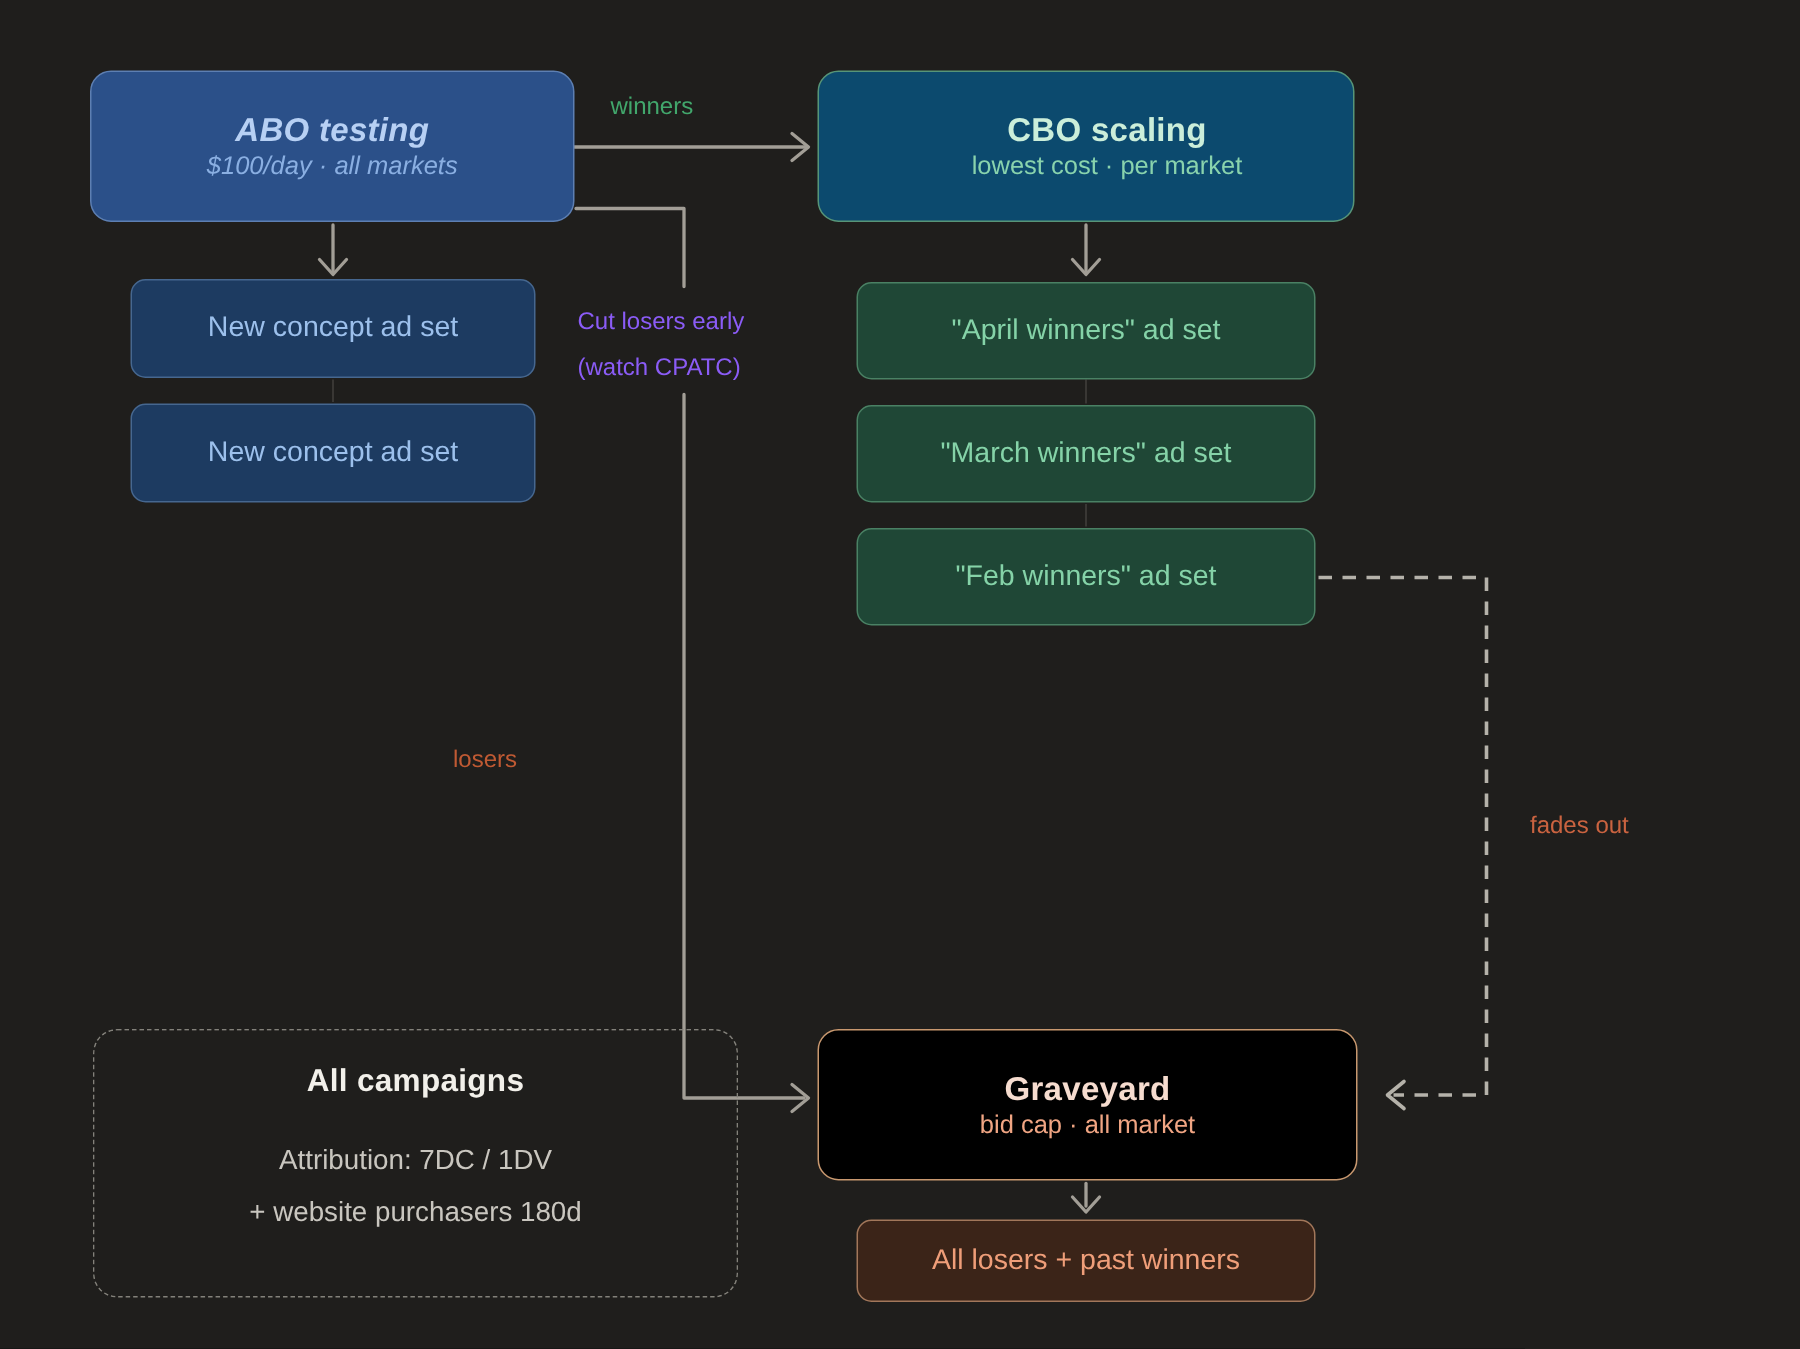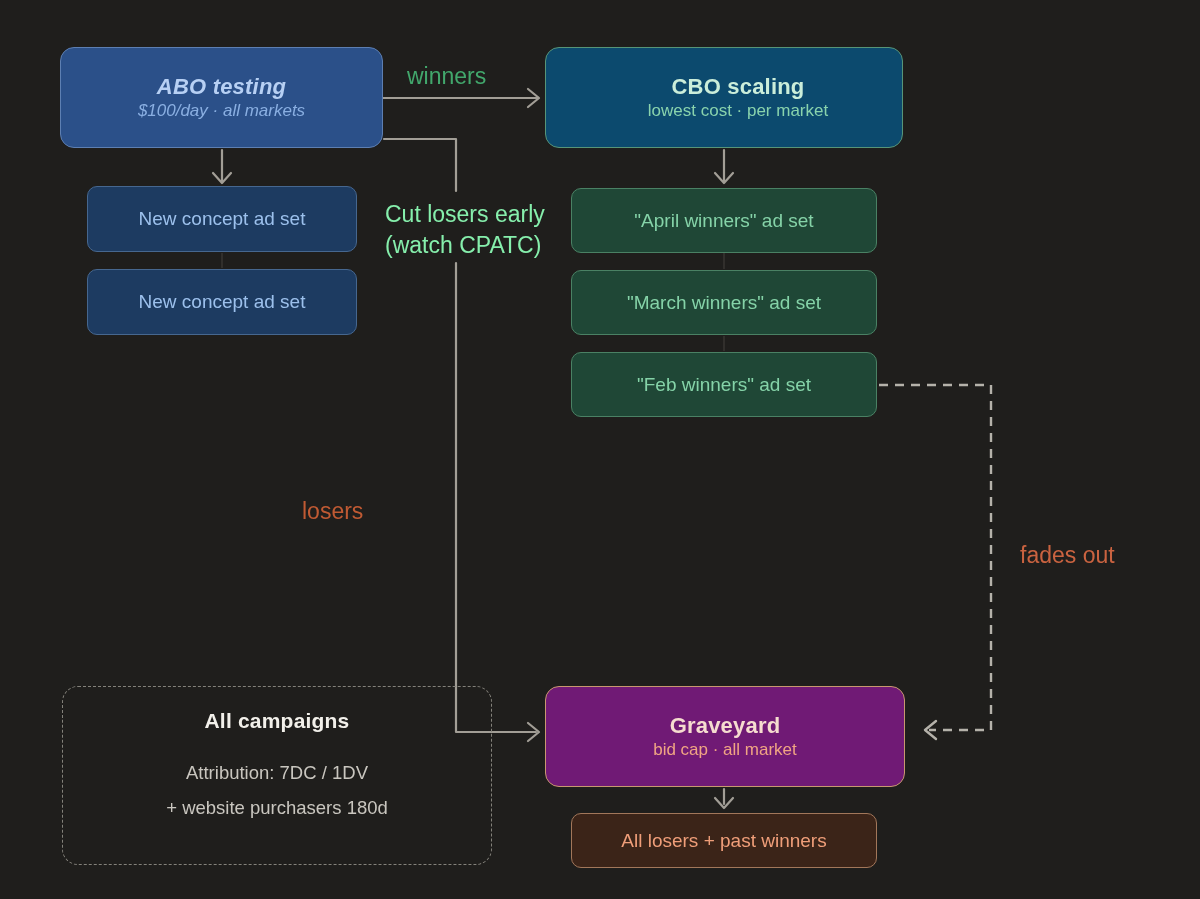--- a/index.html
+++ b/index.html
@@ -71,21 +71,21 @@
   .box-winners-set {
     left: 571px; width: 306px; height: 65px;
     background: #1f4736;
     border: 1.5px solid #4a8164;
     border-radius: 10px;
   }
   .box-winners-set .label { color: #85d3a8; }
   
   .box-graveyard {
     left: 545px; top: 686px; width: 360px; height: 101px;
-    background: #701a75;
+    background: #000000;
     border: 1.5px solid #c8986f;
     border-radius: 14px;
   }
   .box-graveyard .title { color: #f6dccf; }
   .box-graveyard .subtitle { color: #f0a583; }
   .box-all-losers {
     left: 571px; top: 813px; width: 306px; height: 55px;
     background: #3b2418;
     border: 1.5px solid #a2775a;
     border-radius: 10px;
@@ -106,29 +106,29 @@
     margin-bottom: 22px;
   }
   .box-all-campaigns .note-line {
     font-size: 18.5px;
     color: #c9c6bf;
     line-height: 35px;
   }
   
   .edge-label {
     position: absolute;
-    font-size: 23px;
+    font-size: 16px;
     white-space: nowrap;
   }
   .lbl-winners  { left: 407px; top: 63px;  color: #42a76c; }
   .lbl-losers   { left: 302px; top: 498px; color: #c05a33; }
   .lbl-fades    { left: 1020px; top: 542px; color: #ca6340; }
   .lbl-cut {
     left: 385px; top: 199px;
-    color: #86efac;
+    color: #8b5cf6;
     line-height: 31px;
     text-align: left;
   }
 </style>
 </head>
 <body>
 
 <div class="canvas">
 
   <svg class="arrow-layer" viewBox="0 0 1200 899" fill="none">

